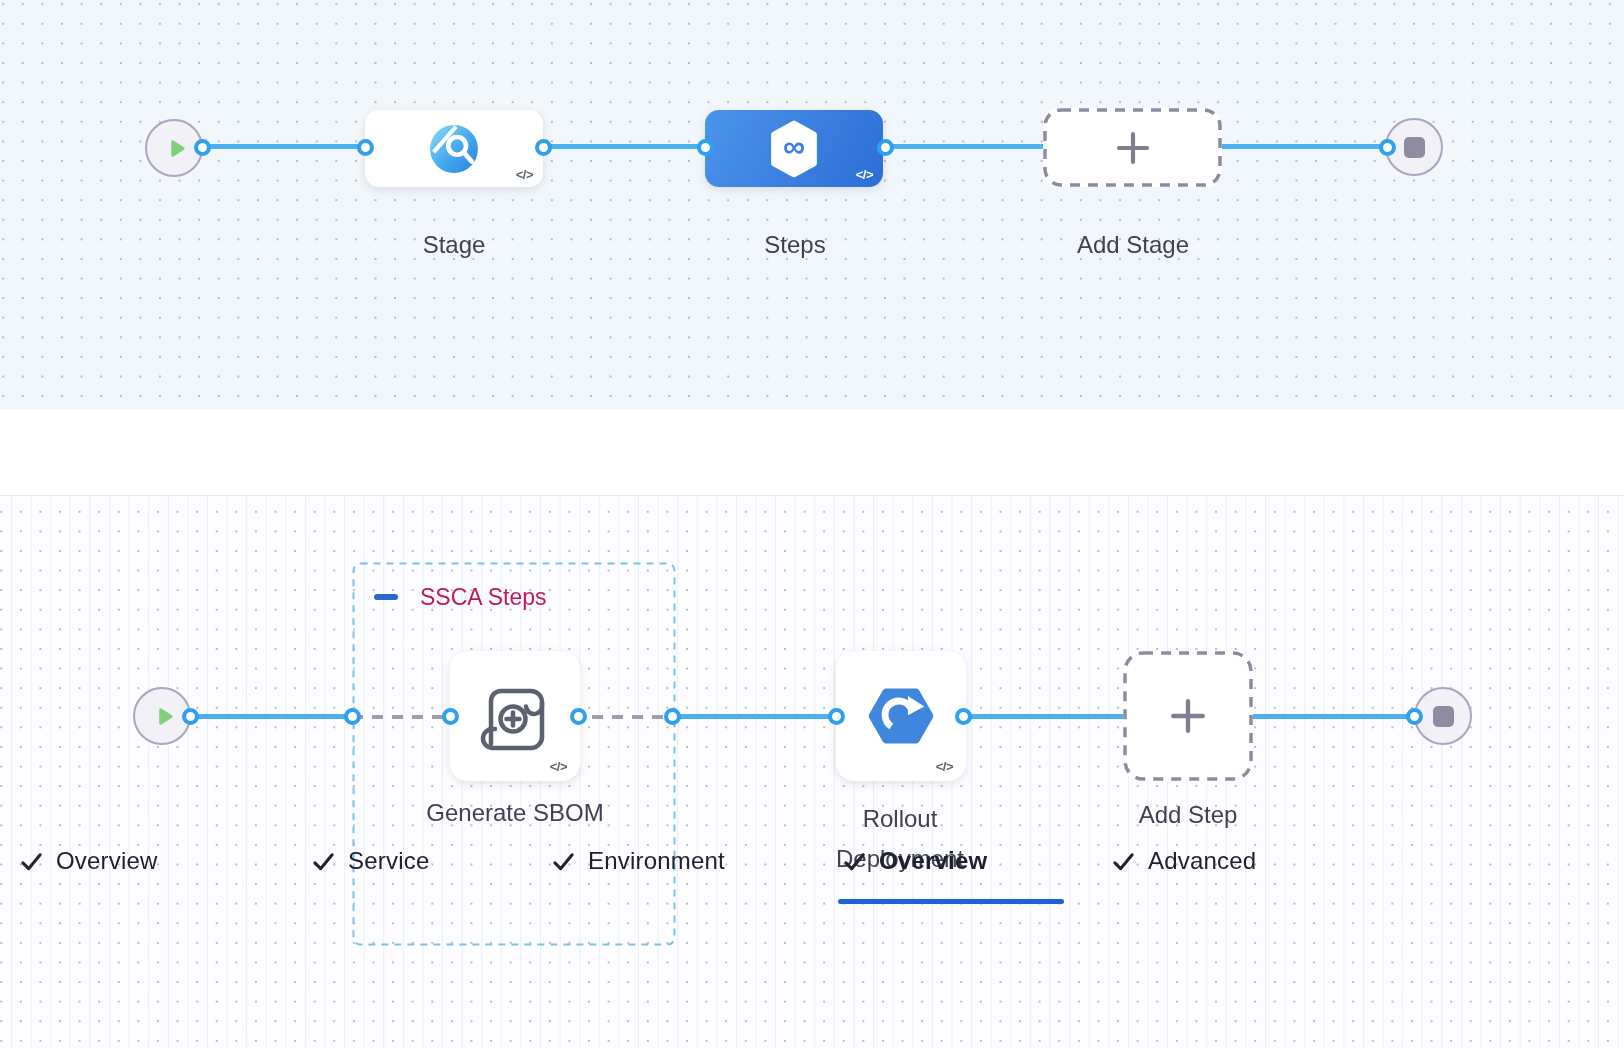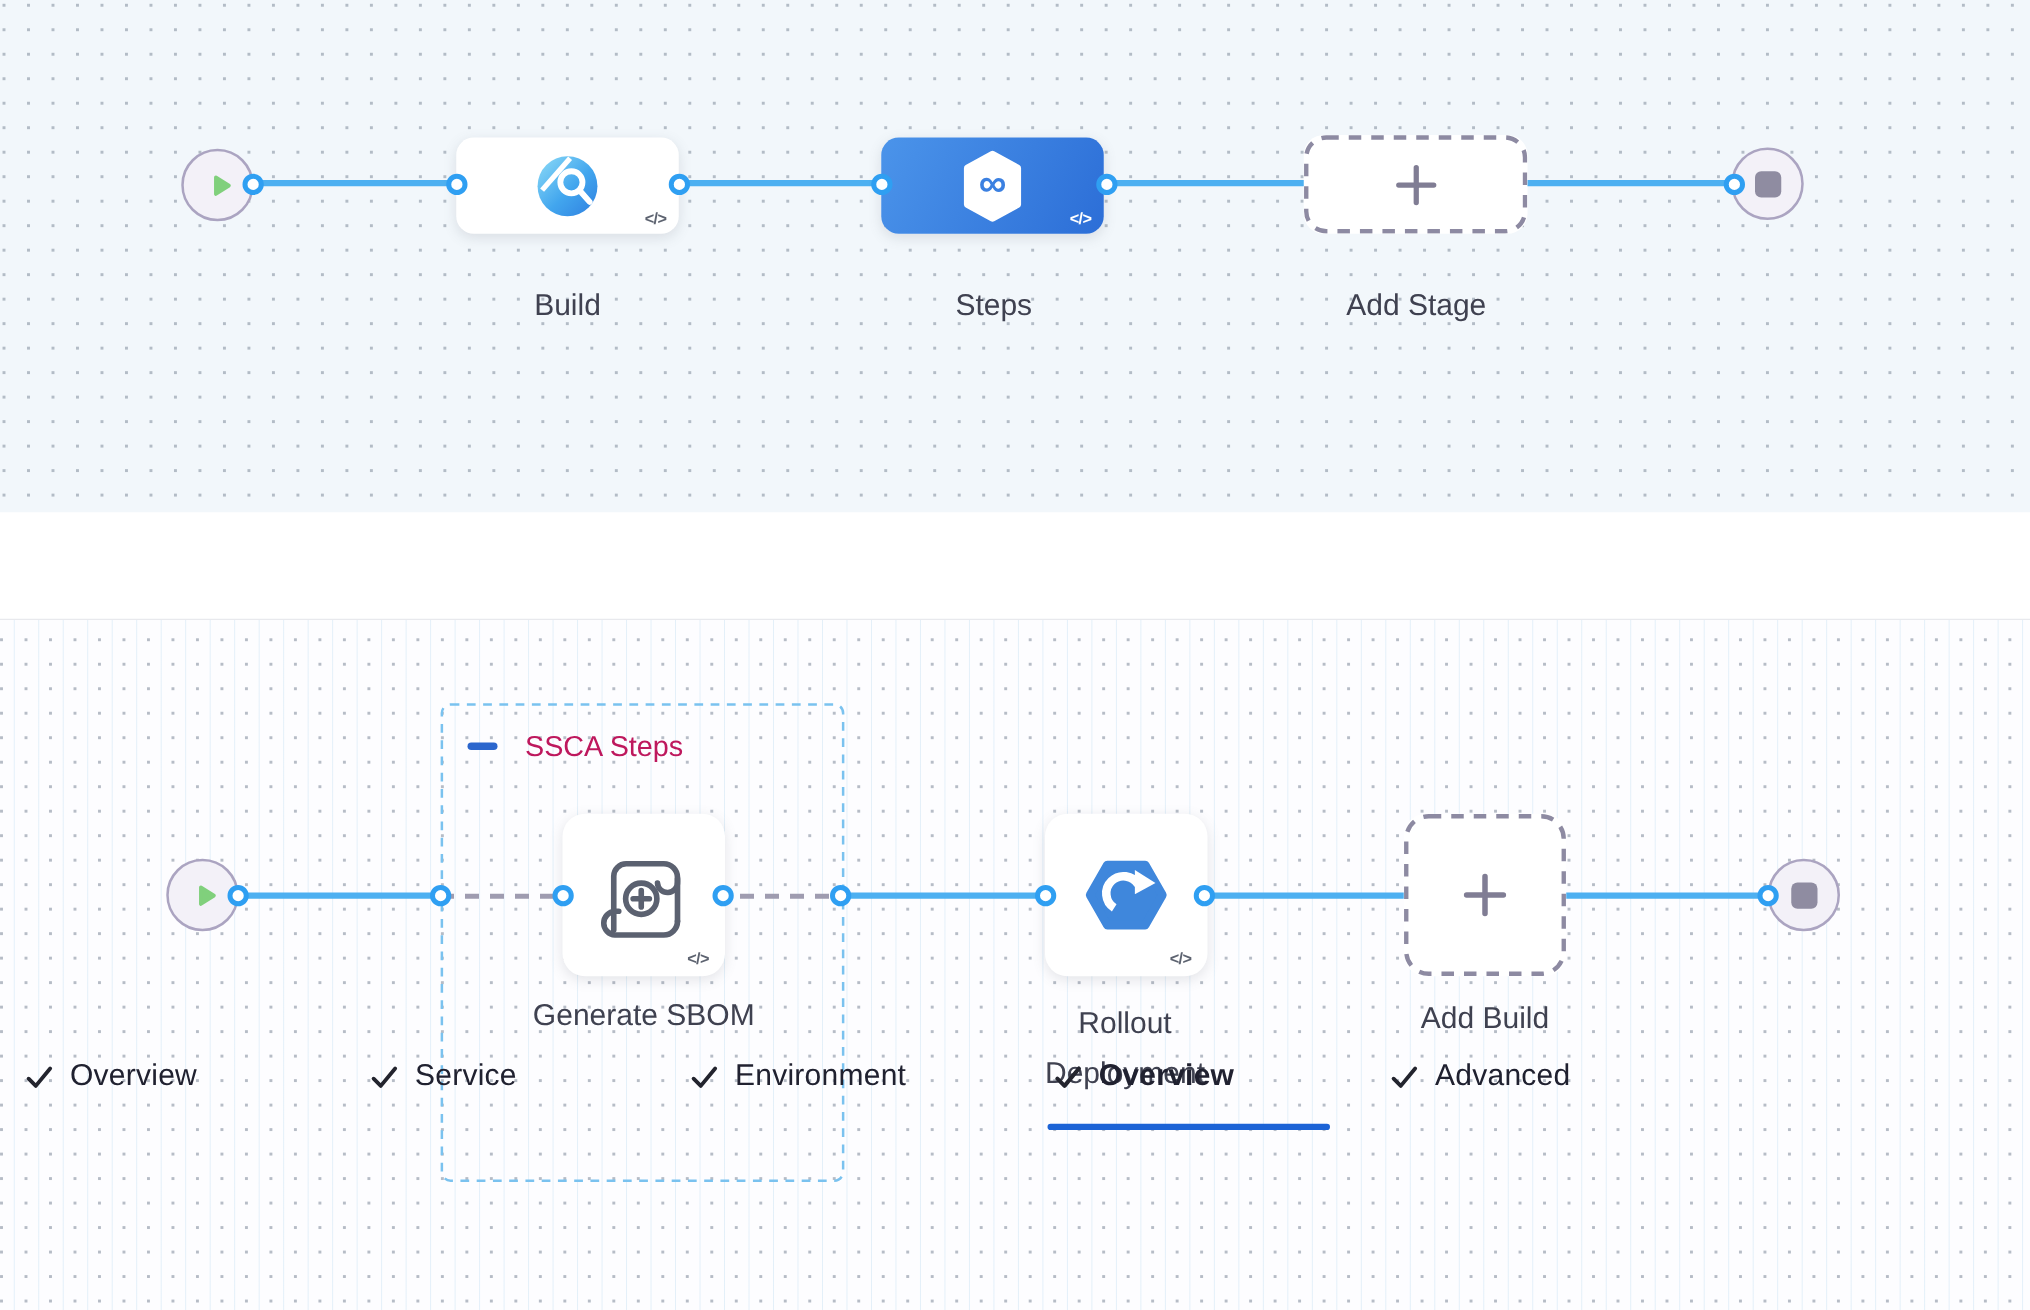--- a/index.html
+++ b/index.html
@@ -114,33 +114,33 @@
       <div class="stop-square"></div>
     </div>
 
     <div class="cdot" style="left:193.5px;top:138.5px;"></div>
     <div class="cdot" style="left:356.5px;top:138.5px;"></div>
     <div class="cdot" style="left:534.5px;top:138.5px;"></div>
     <div class="cdot" style="left:696.5px;top:138.5px;"></div>
     <div class="cdot" style="left:876.5px;top:138.5px;"></div>
     <div class="cdot" style="left:1378.5px;top:138.5px;"></div>
 
-    <div class="nlabel" style="left:454px;top:231px;">Build</div>
+    <div class="nlabel" style="left:454px;top:231px;">Stage</div>
     <div class="nlabel" style="left:795px;top:231px;">Steps</div>
     <div class="nlabel" style="left:1133px;top:231px;">Add Stage</div>
   </div>
 
   <div class="tabbar">
     <div class="tab" style="left:20px;">
       <svg width="23" height="23" viewBox="0 0 24 24">
           <polyline points="3,13.5 9,19.5 21,5" fill="none" stroke="#23242e" stroke-width="3.2" stroke-linecap="round" stroke-linejoin="round"></polyline>
         </svg>
       <span>Overview</span>
     </div>
-    <div class="tab" style="left:296px;">
+    <div class="tab" style="left:312px;">
       <svg width="23" height="23" viewBox="0 0 24 24">
           <polyline points="3,13.5 9,19.5 21,5" fill="none" stroke="#23242e" stroke-width="3.2" stroke-linecap="round" stroke-linejoin="round"></polyline>
         </svg>
       <span>Service</span>
     </div>
     <div class="tab" style="left:552px;">
       <svg width="23" height="23" viewBox="0 0 24 24">
           <polyline points="3,13.5 9,19.5 21,5" fill="none" stroke="#23242e" stroke-width="3.2" stroke-linecap="round" stroke-linejoin="round"></polyline>
         </svg>
       <span>Environment</span>
@@ -217,15 +217,15 @@
   <div class="cdot" style="left:343.5px;top:707.5px;"></div>
   <div class="cdot" style="left:441.5px;top:707.5px;"></div>
   <div class="cdot" style="left:569.5px;top:707.5px;"></div>
   <div class="cdot" style="left:663.5px;top:707.5px;"></div>
   <div class="cdot" style="left:827.5px;top:707.5px;"></div>
   <div class="cdot" style="left:954.5px;top:707.5px;"></div>
   <div class="cdot" style="left:1405.5px;top:707.5px;"></div>
 
   <div class="nlabel" style="left:515px;top:799px;">Generate SBOM</div>
   <div class="nlabel" style="left:900px;top:799px;width:190px;white-space:normal;text-align:center;line-height:40px;">Rollout Deployment</div>
-  <div class="nlabel" style="left:1188px;top:801px;">Add Build</div>
+  <div class="nlabel" style="left:1188px;top:801px;">Add Step</div>
 
 </div>
 
 </body></html>

